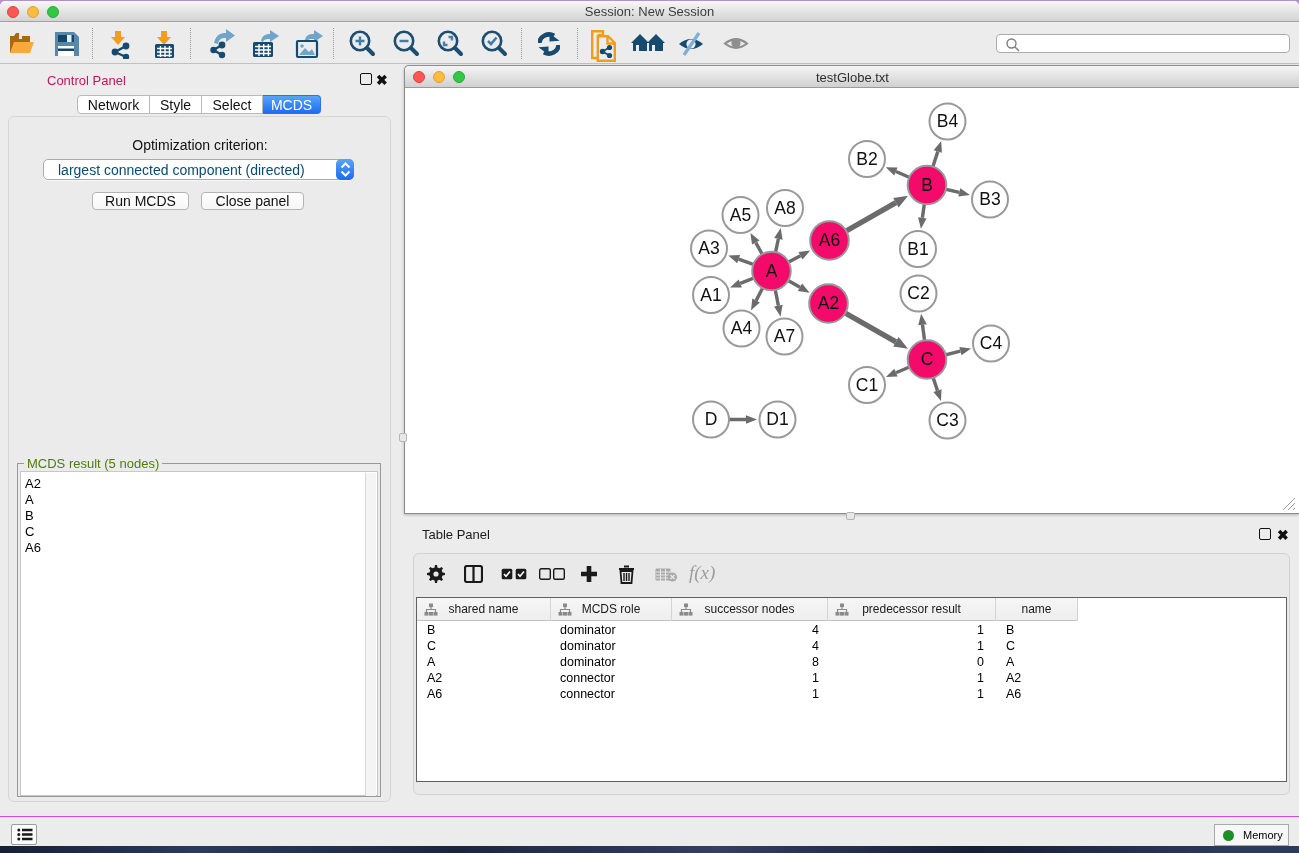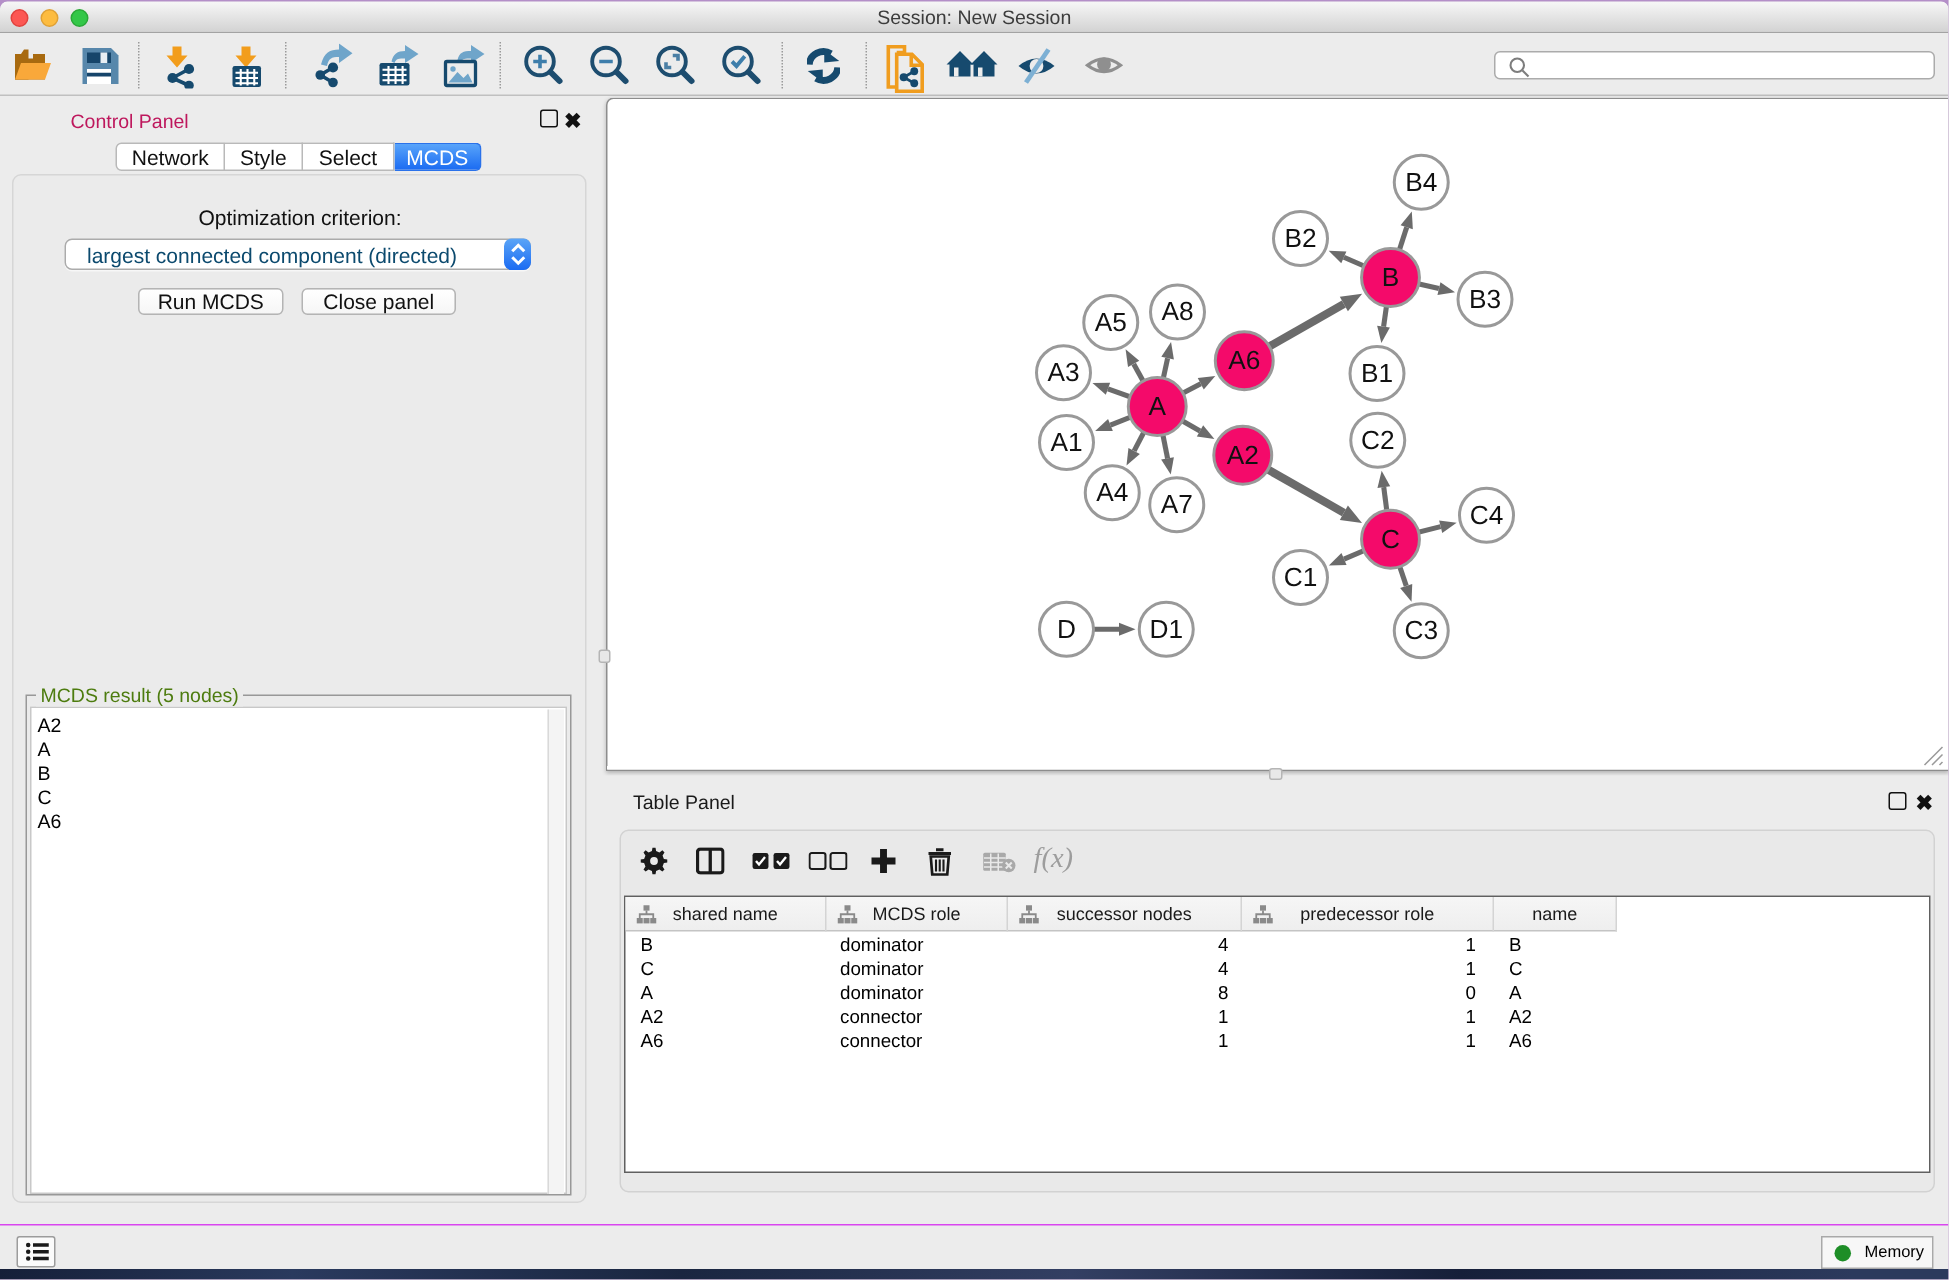--- a/index.html
+++ b/index.html
@@ -236,20 +236,26 @@
       <div class="item">A</div>
       <div class="item">B</div>
       <div class="item">C</div>
       <div class="item">A6</div>
       <div id="mcds-scroll"></div>
     </div>
   </div>
   <div id="groupbox-label">MCDS result (5 nodes)</div>
 </div>
 <div id="netwin">
+  <div id="nw-titlebar">
+    <div class="tl t1"></div>
+        <div class="tl t2"></div>
+        <div class="tl t3"></div>
+    <div id="nw-title">testGlobe.txt</div>
+  </div>
   <svg id="graph" width="893" height="426" viewBox="0 0 893 426" font-family="&quot;Liberation Sans&quot;, sans-serif">
 <line x1="366.5" y1="183.0" x2="350.8" y2="154.6" stroke="#6b6b6b" stroke-width="3.4"></line>
 <polygon points="345.4,144.9 354.5,152.5 347.0,156.6" fill="#6b6b6b"></polygon>
 <line x1="366.5" y1="183.0" x2="373.4" y2="150.8" stroke="#6b6b6b" stroke-width="3.4"></line>
 <polygon points="375.7,140.0 377.6,151.7 369.2,149.9" fill="#6b6b6b"></polygon>
 <line x1="366.5" y1="183.0" x2="333.6" y2="171.2" stroke="#6b6b6b" stroke-width="3.4"></line>
 <polygon points="323.3,167.4 335.1,167.1 332.2,175.2" fill="#6b6b6b"></polygon>
 <line x1="366.5" y1="183.0" x2="335.3" y2="195.4" stroke="#6b6b6b" stroke-width="3.4"></line>
 <polygon points="325.1,199.4 333.7,191.4 336.9,199.4" fill="#6b6b6b"></polygon>
 <line x1="366.5" y1="183.0" x2="351.1" y2="212.6" stroke="#6b6b6b" stroke-width="3.4"></line>
@@ -412,21 +418,21 @@
               <div class="txt">successor nodes</div>
             </div>
         <div class="hcell" style="left:411px;width:168px;">
               <svg class="hicon" width="14" height="13" viewBox="0 0 14 13">
                 <rect x="5" y="0.5" width="4" height="3.6" fill="#8a8a8a"></rect>
                 <path d="M7 4 V6.5 M2.5 9 V6.5 H11.5 V9" stroke="#8a8a8a" stroke-width="1.2" fill="none"></path>
                 <rect x="0.5" y="9" width="4" height="3.6" fill="#8a8a8a"></rect>
                 <rect x="5" y="9" width="4" height="3.6" fill="#8a8a8a"></rect>
                 <rect x="9.5" y="9" width="4" height="3.6" fill="#8a8a8a"></rect>
               </svg>
-              <div class="txt">predecessor role</div>
+              <div class="txt">predecessor result</div>
             </div>
         <div class="hcell" style="left:579px;width:82px;">
               <div class="txt">name</div>
             </div>
       </div>
       <div class="trow" style="top:24px;">
             <span style="left:10px">B</span>
             <span style="left:143px">dominator</span>
             <span style="left:255px;width:147px;text-align:right">4</span>
             <span style="left:411px;width:156px;text-align:right">1</span>

